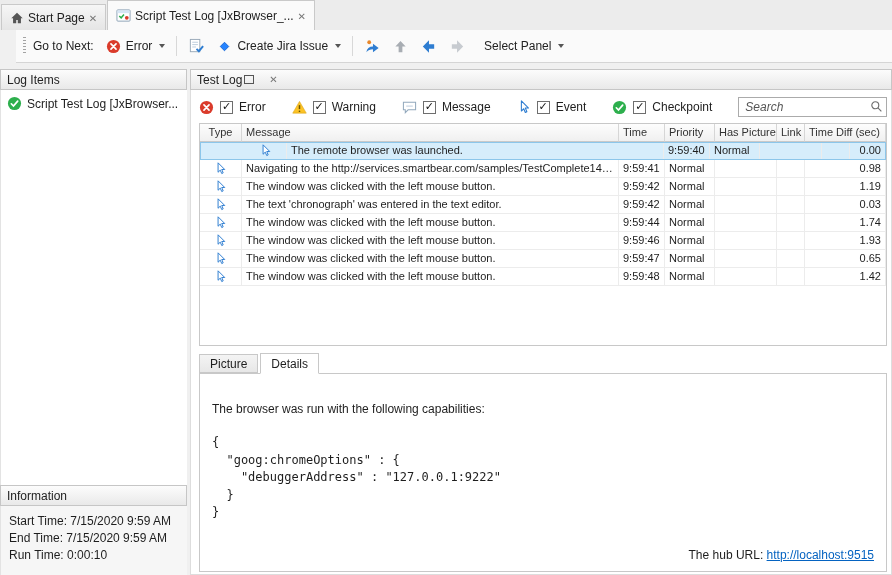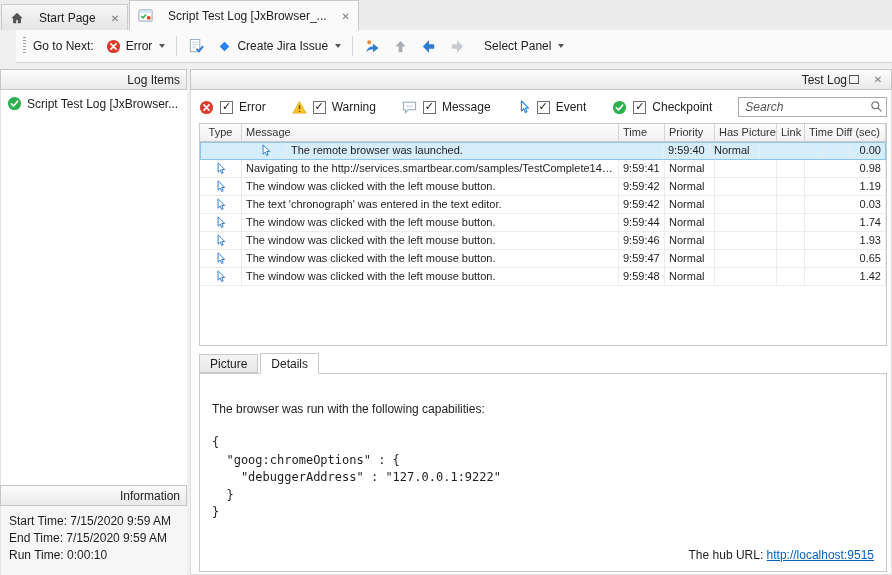--- a/index.html
+++ b/index.html
@@ -2,21 +2,21 @@
 <html><head>
 <meta charset="utf-8">
 <style>
   html,body{margin:0;padding:0;}
   .app{position:relative;width:892px;height:575px;background:#f0f0f0;
        font-family:"Liberation Sans",sans-serif;font-size:12px;color:#1e1e1e;overflow:hidden;}
 
   
   .tabbar{position:absolute;left:0;top:0;right:0;height:30px;background:#ececec;
           display:flex;align-items:flex-end;padding-left:1px;}
-  .tab{height:26px;box-sizing:border-box;display:flex;align-items:center;gap:15px;padding:0 8px;
+  .tab{height:26px;box-sizing:border-box;display:flex;align-items:center;gap:4px;padding:0 8px;
        background:linear-gradient(#f6f6f6,#e5e5e5);border:1px solid #c9c9c9;border-bottom:none;
        margin-right:1px;white-space:nowrap;cursor:default;}
   .tab.active{height:30px;background:#fafafa;}
   .x-glyph::before{content:"✕";font-size:10px;color:#777;}
   .hbtn{display:inline-flex;align-items:center;justify-content:center;width:14px;height:14px;cursor:default;}
 
   
   .toolbar{position:absolute;top:30px;left:16px;right:0;height:33px;box-sizing:border-box;background:#fafafa;
            border-bottom:1px solid #d5d5d5;display:flex;align-items:center;padding:0 5px;}
   .grip{width:3px;height:18px;margin:0 7px 0 2px;
@@ -26,21 +26,21 @@
           padding:4px 6px;font-family:"Liberation Sans",sans-serif;font-size:12px;color:#222;cursor:default;}
   .sep{width:1px;height:20px;background:#d8d8d8;margin:0 5px;}
   .caret{width:0;height:0;border-left:3.5px solid transparent;border-right:3.5px solid transparent;
          border-top:4px solid #555;margin-left:2px;}
   .ico{display:inline-flex;align-items:center;justify-content:center;}
 
   
   .left-panel{position:absolute;left:0;top:64px;bottom:0;width:187px;box-sizing:border-box;
               display:flex;flex-direction:column;background:#f0f0f0;padding-top:5px;}
   .panel-header{height:21px;box-sizing:border-box;flex:0 0 21px;background:linear-gradient(#fcfcfc,#e9e9e9);
-                border:1px solid #c6c6c6;display:flex;align-items:center;justify-content:flex-end;
+                border:1px solid #c6c6c6;display:flex;align-items:center;justify-content:flex-start;
                 padding:0 6px;color:#222;}
   .tree{flex:1 1 auto;background:#fff;border-left:1px solid #e3e3e3;overflow:hidden;}
   .tree-item{display:flex;align-items:center;gap:5px;padding:6px 4px 0 6px;white-space:nowrap;overflow:hidden;}
   .info-body{flex:0 0 69px;background:#f6f6f6;border-left:1px solid #e3e3e3;padding:7px 8px;
              box-sizing:border-box;line-height:17px;white-space:nowrap;overflow:hidden;}
   .v-splitter{position:absolute;left:187px;top:64px;bottom:0;width:3px;background:#f0f0f0;cursor:ew-resize;}
 
   
   .main-panel{position:absolute;left:190px;top:64px;right:0;bottom:0;display:flex;flex-direction:column;
               background:#f0f0f0;padding-top:5px;box-sizing:border-box;}

